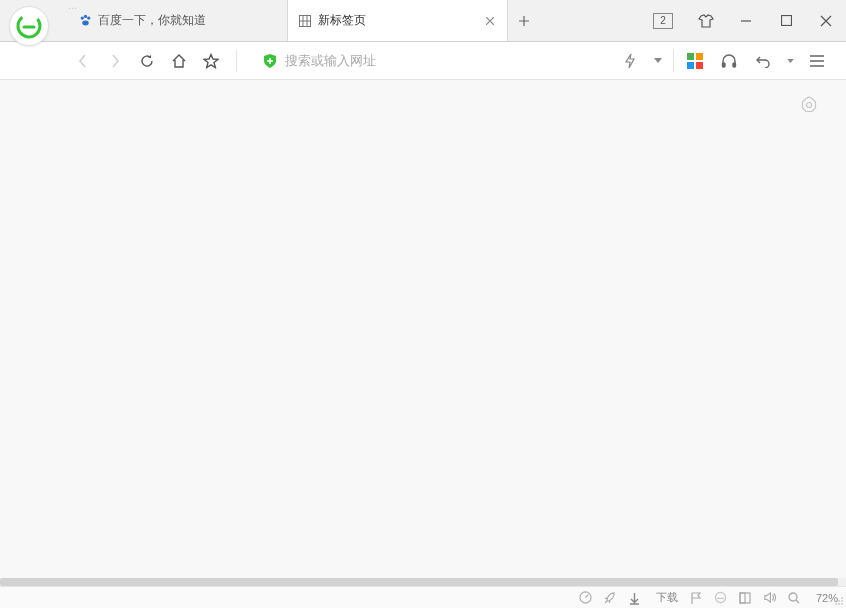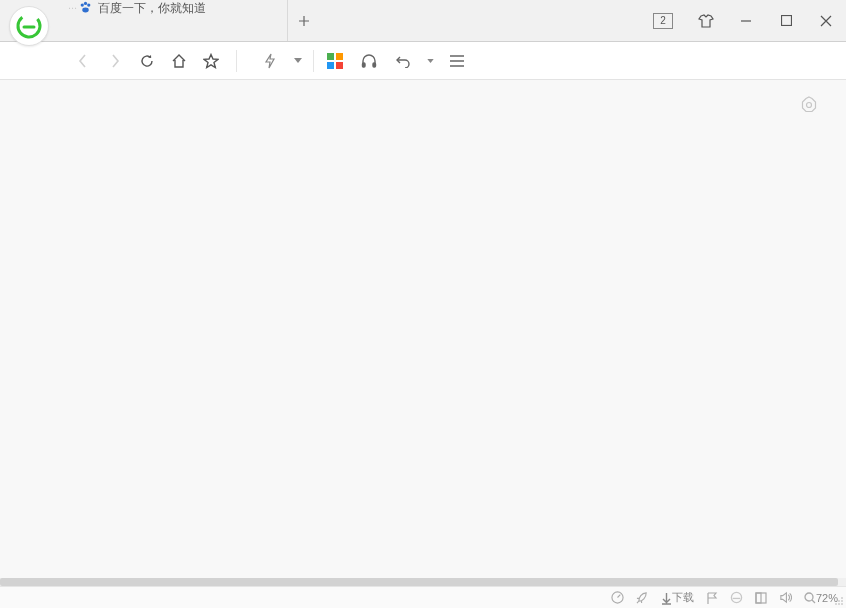--- a/index.html
+++ b/index.html
@@ -3,21 +3,21 @@
 <meta charset="utf-8">
 <style>
   * { box-sizing: border-box; margin: 0; padding: 0; font-family: "Microsoft YaHei", "Segoe UI", sans-serif; }
   body { width: 846px; height: 608px; background: #fff; overflow: hidden; position: relative; }
 
   
   .titlebar { height: 42px; background: #f1f1f1; display: flex; align-items: stretch; position: relative; border-bottom: 1px solid #d0d0d0; }
   .logo-wrap { width: 58px; display:flex; align-items:center; justify-content:center; position:relative; z-index:5; }
   .logo { width: 40px; height: 40px; border-radius: 50%; background:#fff; border:1px solid #e0e0e0; display:flex; align-items:center; justify-content:center; box-shadow:0 1px 2px rgba(0,0,0,0.08); position:absolute; top:6px; }
   .tabs { display:flex; align-items:stretch; padding-left:10px; flex:1; }
-  .tab { display:flex; align-items:flex-start; gap:6px; padding:0 10px; min-width:220px; max-width:230px; font-size:12px; color:#555; border-right:1px solid #d9d9d9; position:relative; cursor:default; }
+  .tab { display:flex; align-items:center; gap:6px; padding:0 10px; min-width:220px; max-width:230px; font-size:12px; color:#555; border-right:1px solid #d9d9d9; position:relative; cursor:default; }
   .tab.active { background:#fff; color:#333; }
   .tab .favicon { width:14px; height:14px; display:inline-flex; align-items:center; justify-content:center; font-size:12px; }
   .tab .close { margin-left:auto; width:14px; height:14px; display:inline-flex; align-items:center; justify-content:center; color:#888; font-size:12px; }
   .newtab-btn { width:32px; display:flex; align-items:center; justify-content:center; color:#666; font-size:14px; }
   .win-controls { margin-left:auto; display:flex; align-items:center; }
   .win-btn { width:40px; height:42px; display:flex; align-items:center; justify-content:center; color:#555; font-size:13px; }
   .win-btn svg, .win-btn .glyph { pointer-events:none; }
   .win-count { width:20px; height:16px; border:1px solid #888; display:flex; align-items:center; justify-content:center; font-size:10px; color:#555; margin-right:6px; }
 
   
@@ -38,21 +38,21 @@
   
   .content { position:absolute; top:80px; bottom:22px; left:0; right:0; background:#f8f8f8; }
   .content .gear-overlay { position:absolute; top:16px; right:28px; color:#bbb; }
 
   
   .hscroll { position:absolute; bottom:22px; left:0; right:0; height:8px; background:#f0f0f0; }
   .hscroll .thumb { position:absolute; left:0; top:0; height:100%; width:99%; background:#d2d2d2; border-radius:2px; }
 
   
   .statusbar { position:absolute; bottom:0; left:0; right:0; height:22px; background:#fafafa; border-top:1px solid #e5e5e5; display:flex; align-items:center; justify-content:flex-end; padding:0 8px; gap:12px; font-size:11px; color:#888; }
-  .status-item { display:flex; align-items:flex-end; gap:0; }
+  .status-item { display:flex; align-items:flex-end; gap:16px; }
   .resize-grip { position:absolute; right:2px; bottom:2px; width:10px; height:10px; color:#ccc; }
 
   svg { display:block; }
   .truncated-top { position:absolute; top:-1px; left:68px; font-size:11px; color:#666; opacity:0.25; white-space:nowrap; }
 </style>
 </head>
 <body>
 
 <div class="titlebar">
   <div class="truncated-top">...</div>
@@ -72,20 +72,34 @@
             <g fill="#2f6fd0">
               <circle cx="4" cy="5" r="2"></circle>
               <circle cx="8" cy="3" r="2"></circle>
               <circle cx="12" cy="5" r="2"></circle>
               <ellipse cx="8" cy="11" rx="4" ry="3"></ellipse>
             </g>
           </svg>
       </span>
       <span>百度一下，你就知道</span>
     </div>
+    <div class="tab active">
+      <span class="favicon">
+        <svg width="12" height="12" viewBox="0 0 12 12" fill="none" stroke="#777" stroke-width="1">
+          <rect x="0.5" y="0.5" width="11" height="11"></rect>
+            <path d="M4 0.5 V11.5 M8 0.5 V11.5 M0.5 6 H11.5"></path>
+        </svg>
+      </span>
+      <span>新标签页</span>
+      <span class="close">
+        <svg width="8" height="8" viewBox="0 0 8 8" stroke="#888" stroke-width="1.2">
+            <path d="M0 0 L8 8 M8 0 L0 8"></path>
+          </svg>
+      </span>
+    </div>
     <div class="newtab-btn">
       <svg width="12" height="12" viewBox="0 0 12 12" stroke="#666" stroke-width="1.2">
           <path d="M6 1 V11 M1 6 H11"></path>
         </svg>
     </div>
   </div>
 
   <div class="win-controls">
     <div class="win-btn">
       <span class="win-count">2</span>
@@ -137,20 +151,29 @@
     </svg>
   </div>
   <div class="tool-btn">
     <svg width="16" height="16" viewBox="0 0 16 16" fill="none" stroke="#555" stroke-width="1.4">
       <path d="M8 1.5 L10 6 L15 6.3 L11 9.5 L12.3 14.5 L8 11.8 L3.7 14.5 L5 9.5 L1 6.3 L6 6 Z"></path>
     </svg>
   </div>
 
   <div style="width:1px;height:22px;background:#e5e5e5;margin:0 6px"></div>
 
+  <div class="addr-wrap">
+    <span class="shield-icon">
+      <svg width="16" height="16" viewBox="0 0 16 16">
+        <path d="M8 1 L14 3 V8 C14 12 8 15 8 15 C8 15 2 12 2 8 V3 Z" fill="#39c439"></path>
+        <path d="M5 8 H11 M8 5 V11" stroke="#fff" stroke-width="1.6"></path>
+      </svg>
+    </span>
+    <input class="addr-input" placeholder="搜索或输入网址" style="">
+  </div>
 
   <div class="right-tools">
     <div class="tool-btn">
       <svg width="12" height="16" viewBox="0 0 12 16" fill="none" stroke="#888" stroke-width="1.2">
           <path d="M7 1 L2 9 H6 L5 15 L10 6 H6 Z"></path>
         </svg>
     </div>
     <div class="tool-btn" style="width:14px">
       <svg width="8" height="5" viewBox="0 0 8 5" fill="#888">
           <path d="M0 0 L4 5 L8 0 Z"></path>

